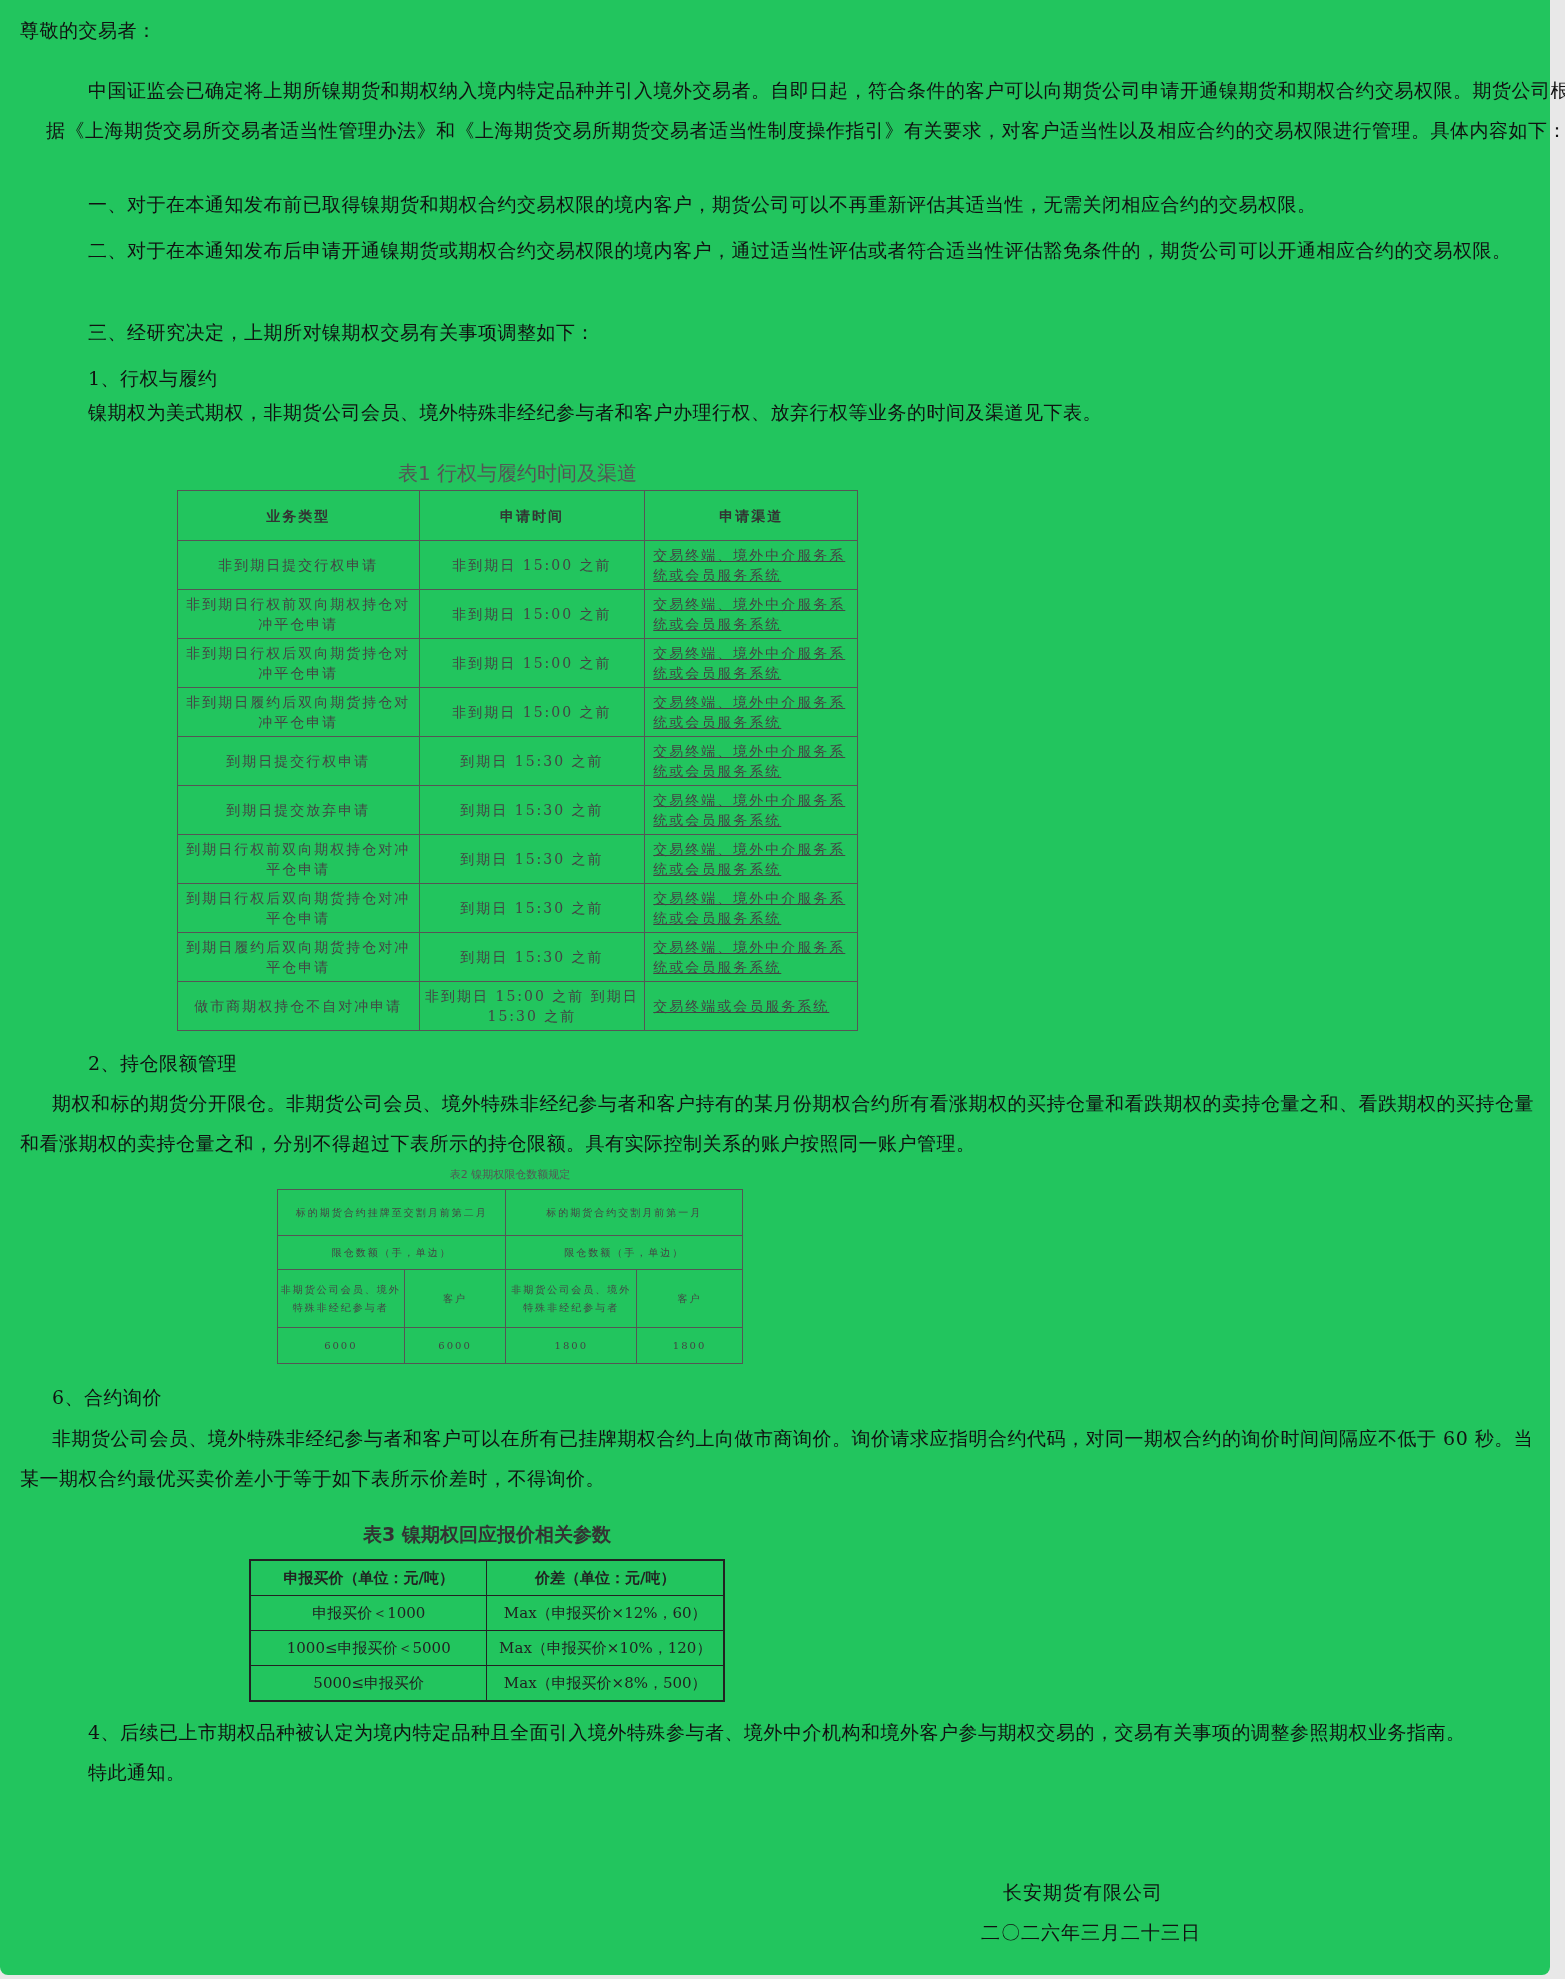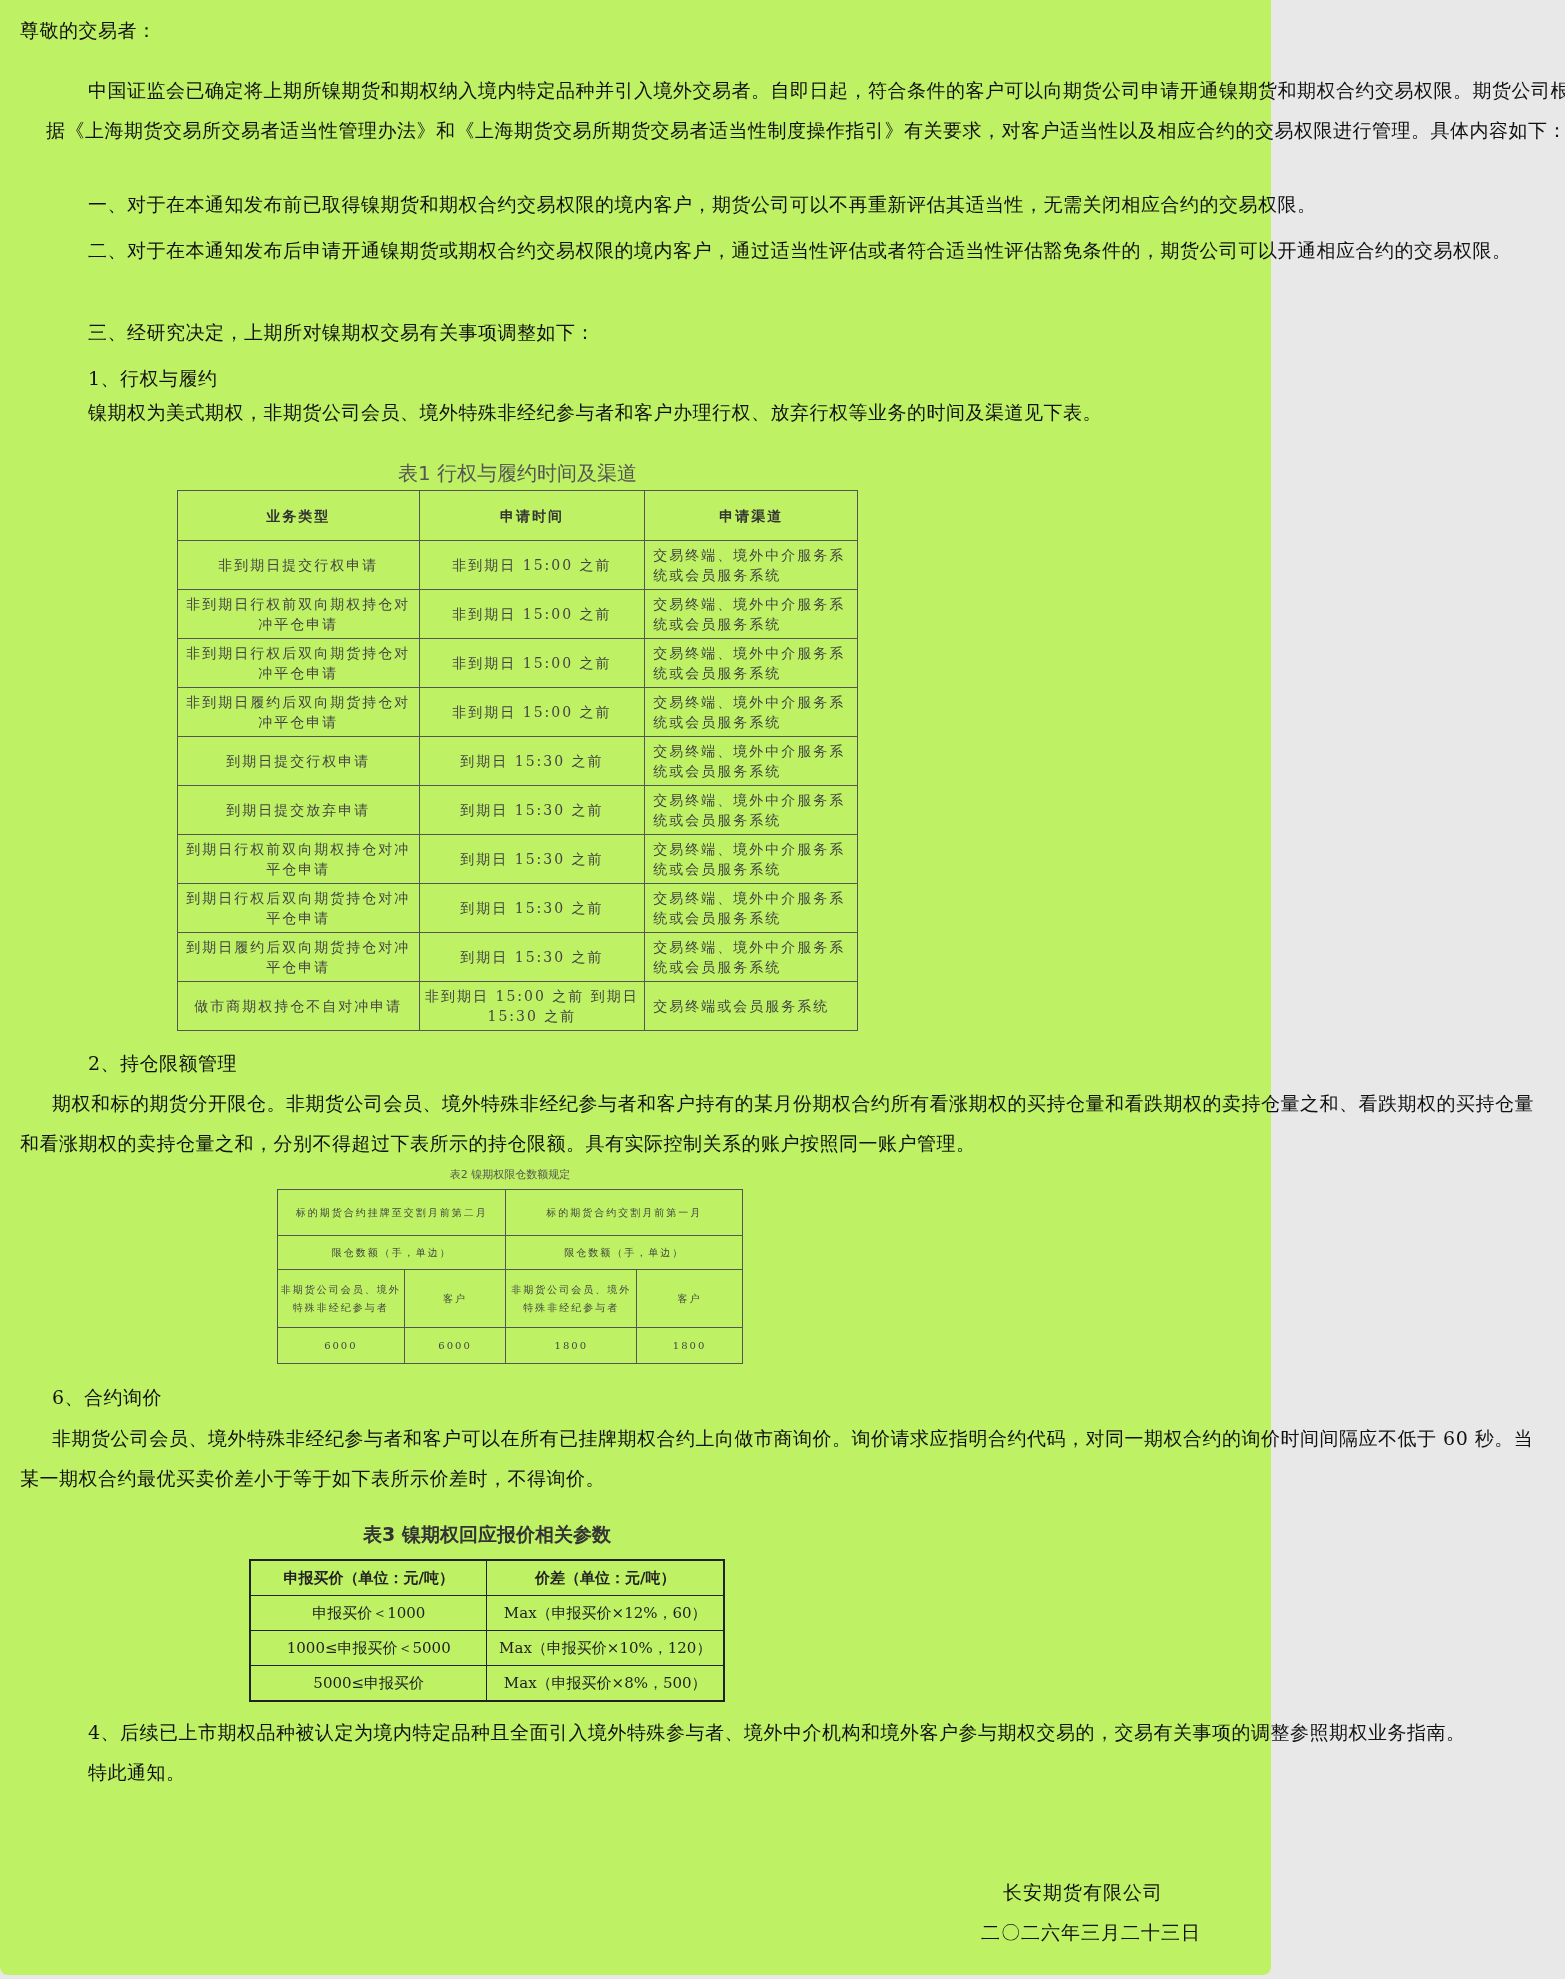--- a/index.html
+++ b/index.html
@@ -2,32 +2,32 @@
 <html><head>
 <meta charset="utf-8">
 <style>
   html, body { margin: 0; padding: 0; }
   body {
     width: 1565px; height: 1979px; background: #e8e8e8;
     font-family: "DejaVu Serif", "Liberation Serif", serif;
     color: #111; overflow: hidden;
   }
   .page {
-    position: absolute; left: 0; top: 0; width: 1271px; height: 1975px;
-    background: #bef264; border-radius: 0 0 8px 8px; box-sizing: border-box;
+    position: absolute; left: 0; top: 0; width: 1550px; height: 1975px;
+    background: #22c55e; border-radius: 0 0 8px 8px; box-sizing: border-box;
   }
   .p { position: absolute; left: 20px; width: 1530px; font-size: 19px; line-height: 40px; letter-spacing: 0.5px; }
   .ind { text-indent: 42px; margin-left: 26px; }
   .cap { position: absolute; text-align: center; color: #555; font-family: "DejaVu Sans", "Liberation Sans", sans-serif; }
   table { position: absolute; border-collapse: collapse; color: #444; }
   td, th { border: 1.5px solid #555; text-align: center; vertical-align: middle; font-weight: normal; }
   .t1 { left: 177px; top: 490px; width: 681px; font-size: 14px; letter-spacing: 2px; line-height: 20px; }
   .t1 th { height: 47px; font-weight: bold; color: #333; }
   .t1 td { height: 46px; }
-  .t1 td.ch { text-align: left; padding-left: 8px; }
+  .t1 td.ch { text-align: left; padding-left: 8px; text-decoration: underline; }
   .t2 { left: 277px; top: 1189px; width: 466px; font-size: 10px; letter-spacing: 2px; line-height: 18px; }
   .t2 td { padding: 2px; }
   .t3 { left: 249px; top: 1559px; width: 476px; font-size: 15px; color: #222; border: 2px solid #222; }
   .t3 td, .t3 th { border: 1.5px solid #222; height: 32px; }
   .t3 th { font-weight: bold; }
   .sign { position: absolute; font-size: 19px; letter-spacing: 1px; }
 </style>
 </head>
 <body>
 

